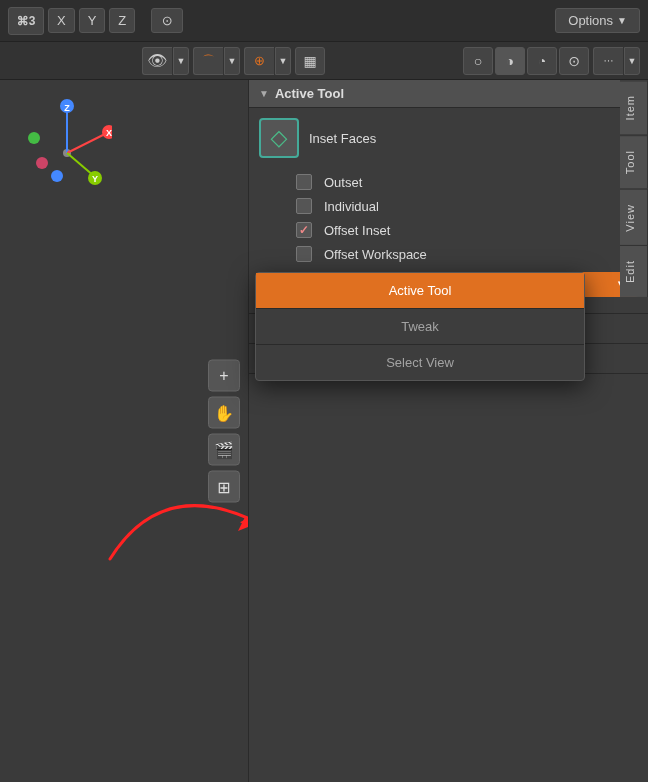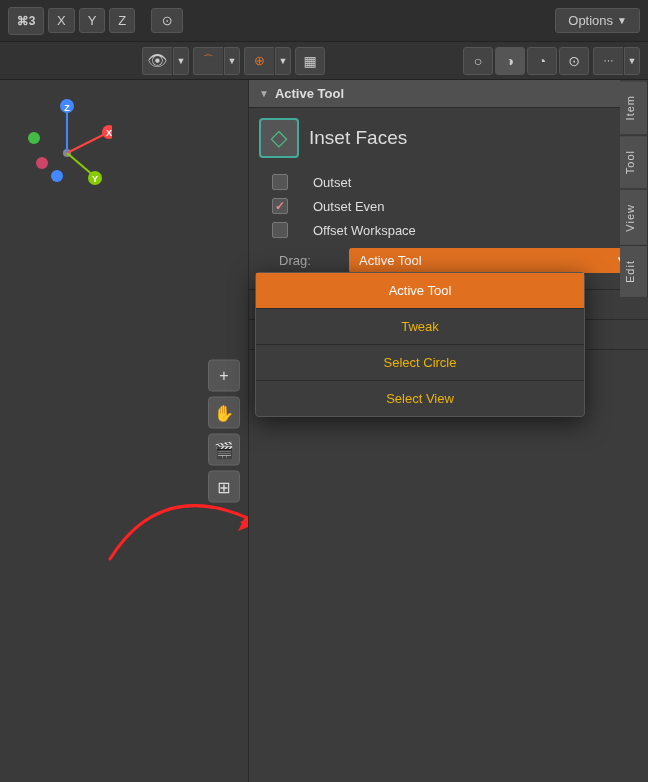--- a/index.html
+++ b/index.html
@@ -178,23 +178,23 @@
       display: flex;
       align-items: center;
       justify-content: center;
       font-size: 20px;
     }
 
     
     .checkbox-row {
       display: flex;
       align-items: center;
-      gap: 25px;
+      gap: 12px;
       padding: 4px 5px;
-      margin-left: 8px;
+      margin-left: 32px;
     }
     .checkbox-custom {
       width: 16px;
       height: 16px;
       background: #555;
       border: 1px solid #777;
       border-radius: 2px;
       display: flex;
       align-items: center;
       justify-content: center;
@@ -236,21 +236,21 @@
       cursor: pointer;
     }
     .section-arrow {
       color: #aaa;
       margin-right: 6px;
       font-size: 11px;
     }
     .dropdown-item {
       padding: 10px 16px;
       cursor: pointer;
-      color: #eab308;
+      color: #a3a3a3;
       font-size: 13px;
       text-align: center;
       border-bottom: 1px solid #2a2a2a;
     }
     .dropdown-item:last-child { border-bottom: none; }
     .dropdown-item.active {
       background: #e07020;
       color: #fff;
     }
 
@@ -454,32 +454,36 @@
         <span>Active Tool</span>
       </div>
       <span class="dots-icon">⠿</span>
     </div>
 
     <div class="tool-section">
       <div class="tool-header">
         <div class="tool-icon-box">
           <span style="color:#4abb88;font-size:22px;">◇</span>
         </div>
-        <span style="font-size:19px;color:#ddd;">Inset Faces</span>
+        <span style="font-size:13px;color:#ddd;">Inset Faces</span>
       </div>
 
       <div class="checkbox-row">
         <div class="checkbox-custom"></div>
         <span>Outset</span>
+      </div>
+      <div class="checkbox-row">
+        <div class="checkbox-custom"></div>
+        <span>Individual</span>
       </div>
       <div class="checkbox-row">
         <div class="checkbox-custom checked">
           <span class="checkmark">✓</span>
         </div>
-        <span>Outset Even</span>
+        <span>Offset Inset</span>
       </div>
       <div class="checkbox-row">
         <div class="checkbox-custom"></div>
         <span>Offset Workspace</span>
       </div>
 
       <div class="drag-row">
         <span class="drag-label">Drag:</span>
         <div class="drag-dropdown">
           <span>Active Tool</span>
@@ -499,23 +503,20 @@
     </div>
 
     <div class="popup-backdrop">
       <div class="dropdown-item active">
         <span>Active Tool</span>
       </div>
       <div class="dropdown-item">
         <span>Tweak</span>
       </div>
       <div class="dropdown-item">
-        <span>Select Circle</span>
-      </div>
-      <div class="dropdown-item">
         <span>Select View</span>
       </div>
     </div>
 
     <div class="tabs-container">
       <div class="vtab">
         <span>Item</span>
       </div>
       <div class="vtab">
         <span>Tool</span>

